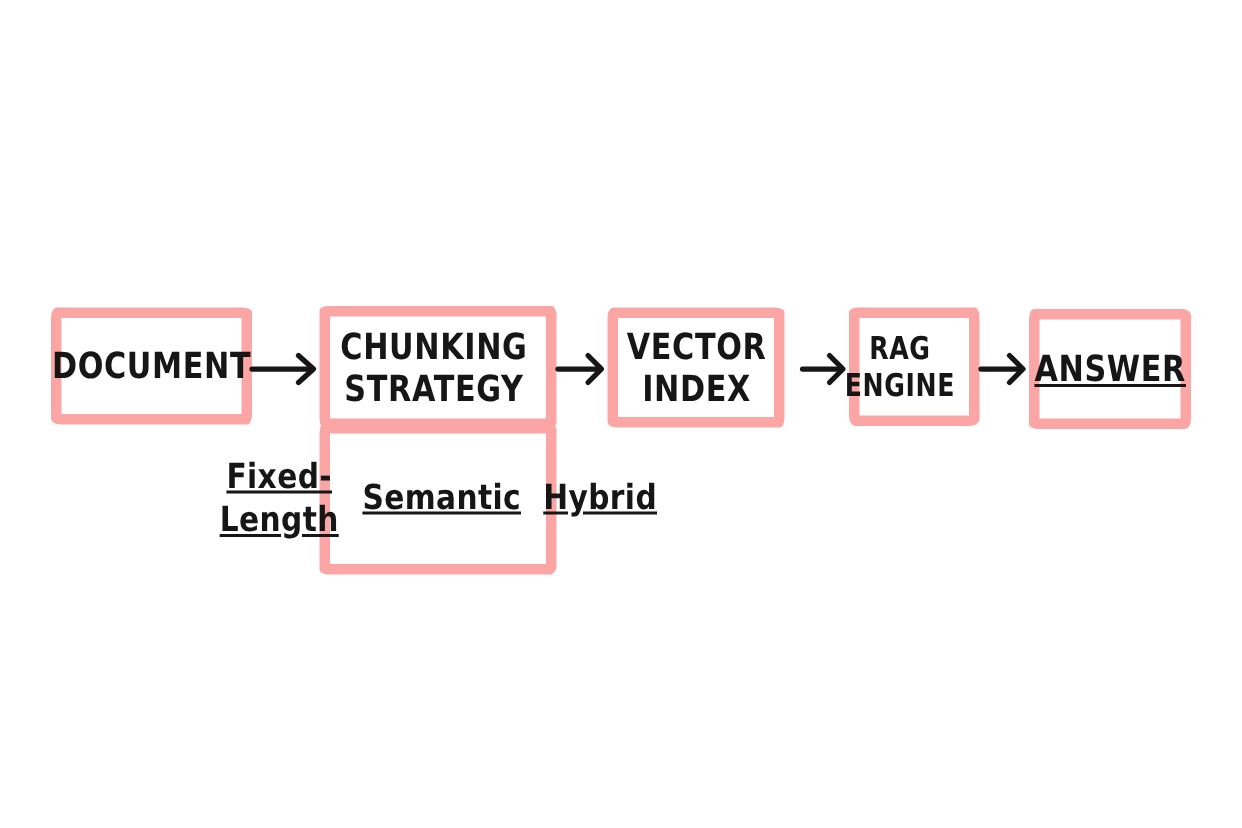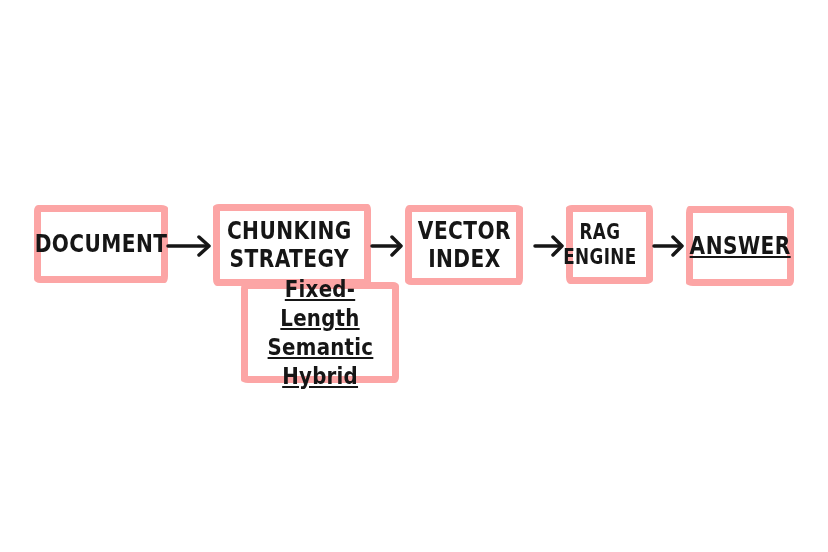--- a/index.html
+++ b/index.html
@@ -41,22 +41,21 @@
 
   
   .r1 { border-radius: 4px 7px 3px 6px / 6px 3px 7px 4px; }
   .r2 { border-radius: 6px 3px 7px 4px / 3px 6px 4px 7px; justify-content: flex-end; }
   .r3 { border-radius: 3px 6px 4px 7px / 7px 4px 6px 3px; text-decoration: underline; }
 
   .node-document      { left: 34px;  top: 205px; width: 134px; height: 78px; }
   .node-chunking      { left: 213px; top: 204px; width: 158px; height: 82px; }
   .node-chunking-options {
     left: 213px; top: 282px; width: 158px; height: 101px;
-    flex-direction: column;
-    margin-left: 28px;
+    flex-direction: row;
   }
   .node-vector-index  { left: 405px; top: 205px; width: 118px; height: 80px; }
   .node-rag-engine    { left: 566px; top: 205px; width: 87px;  height: 79px; }
   .node-rag-engine .node-label { font-size: 21px; transform: scaleX(0.80); }
   .node-answer        { left: 686px; top: 206px; width: 108px; height: 80px; }
 
   .option-item {
     font-weight: 700;
     font-size: 23px;
     line-height: 29px;

